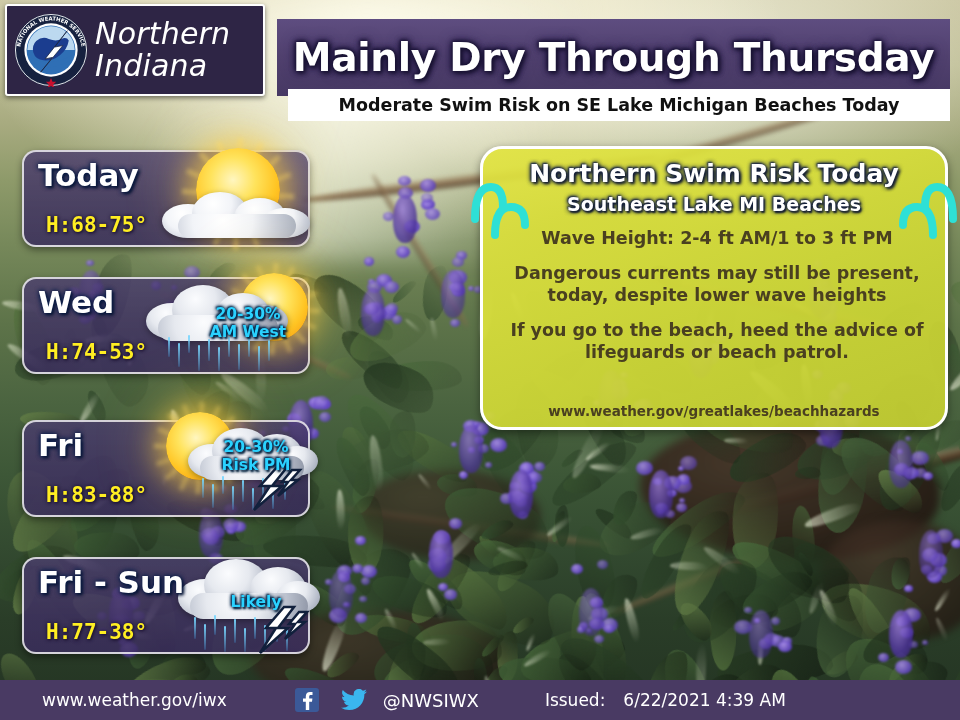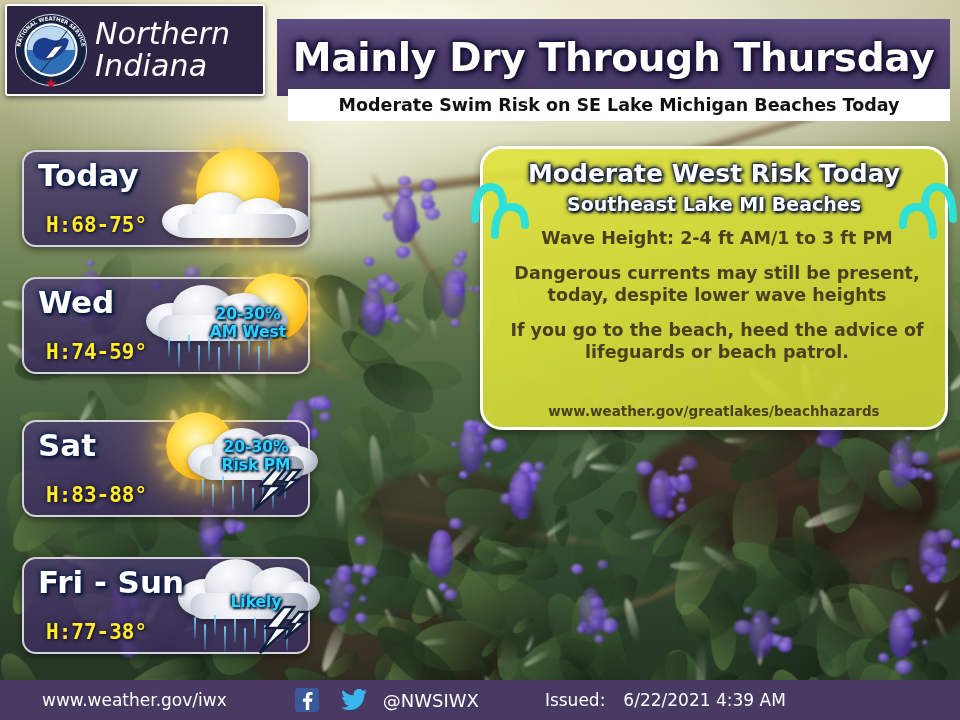--- a/index.html
+++ b/index.html
@@ -908,21 +908,21 @@
       <span style="left:82px; top:3px;  height:19px;"></span>
       <span style="left:92px; top:11px; height:25px;"></span>
       <span style="left:102px;top:5px;  height:21px;"></span>
     </div>
   </div>
   <div class="fc-chance" style="left:172px; top:26px; width:104px;">
     <div>20-30%</div>
     <div>AM West</div>
   </div>
   <div class="fc-day">Wed</div>
-  <div class="fc-temp">H:74-59°</div>
+  <div class="fc-temp">H:74-53°</div>
 </div>
 
 <div class="fc p3">
   <div class="wicon" style="left:112px; top:-20px; width:182px; height:128px;">
     <div class="sunrays" style="left:18px; top:0px; width:92px; height:92px;"></div>
     <div class="sun" style="left:30px; top:10px; width:68px; height:68px;"></div>
     <div class="cloud dark" style="left:50px; top:22px; width:132px; height:60px;">
       <i style="left:2px;  top:20px; width:48px; height:34px;"></i>
       <i style="left:26px; top:4px;  width:58px; height:46px;"></i>
       <i style="left:66px; top:10px; width:50px; height:40px;"></i>
@@ -942,21 +942,21 @@
     </div>
     <svg class="bolt" style="left:112px; top:62px; width:56px; height:48px;" viewBox="0 0 56 48">
       <path d="M30 2 L12 22 L22 22 L6 46 L34 22 L24 22 L40 2 Z" fill="#ffffff" stroke="#11203c" stroke-width="2.5"></path>
       <path d="M44 6 L34 18 L40 18 L30 32 L50 16 L43 16 L52 6 Z" fill="#ffffff" stroke="#11203c" stroke-width="2.5"></path>
     </svg>
   </div>
   <div class="fc-chance" style="left:180px; top:16px; width:104px;">
     <div>20-30%</div>
     <div>Risk PM</div>
   </div>
-  <div class="fc-day">Sat</div>
+  <div class="fc-day">Fri</div>
   <div class="fc-temp">H:83-88°</div>
 </div>
 
 <div class="fc p4">
   <div class="wicon" style="left:134px; top:-8px; width:170px; height:122px;">
     <div class="cloud dark" style="left:18px; top:6px; width:144px; height:66px;">
       <i style="left:2px;  top:22px; width:54px; height:38px;"></i>
       <i style="left:28px; top:2px;  width:64px; height:52px;"></i>
       <i style="left:74px; top:10px; width:56px; height:44px;"></i>
       <i style="left:100px;top:24px; width:44px; height:32px;"></i>
@@ -993,21 +993,21 @@
       <path d="M26 62 Q26 34 42 34 Q56 34 56 52"></path>
     </g>
   </svg>
   <svg class="waveicon r" style="width:66px; height:72px;" viewBox="0 0 66 72">
     <g fill="none" stroke="#2ee0d6" stroke-width="8" stroke-linecap="round" transform="translate(66,0) scale(-1,1)">
       <path d="M6 46 Q6 14 22 14 Q34 14 34 34"></path>
       <path d="M26 62 Q26 34 42 34 Q56 34 56 52"></path>
     </g>
   </svg>
 
-  <div class="swim-h1">Moderate West Risk Today</div>
+  <div class="swim-h1">Northern Swim Risk Today</div>
   <div class="swim-h2">Southeast Lake MI Beaches</div>
   <div class="swim-body">
     <p>Wave Height: 2-4 ft AM/1 to 3 ft PM</p>
     <p>Dangerous currents may still be present, today, despite lower wave heights</p>
     <p>If you go to the beach, heed the advice of lifeguards or beach patrol.</p>
   </div>
   <div class="swim-url">www.weather.gov/greatlakes/beachhazards</div>
 </div>
 
 <div class="footer">

